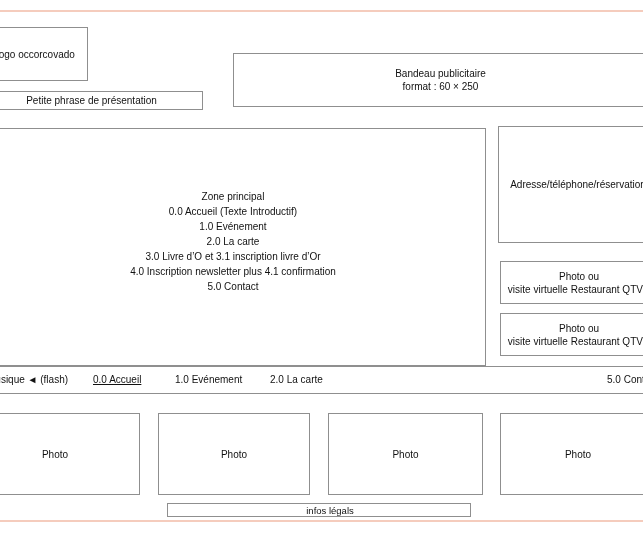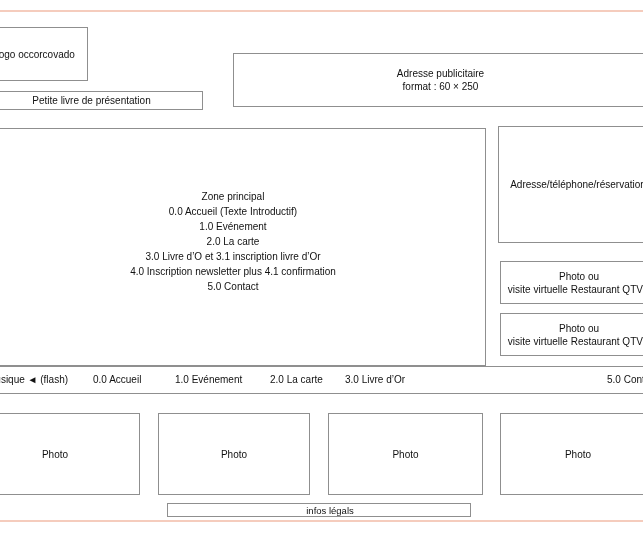--- a/index.html
+++ b/index.html
@@ -35,21 +35,21 @@
   .qtvr-box.second{top:313px;}
   .navbar{
     position:absolute;left:-20px;top:366px;width:690px;height:28px;
     border-top:1px solid #8f8f8f;border-bottom:1px solid #8f8f8f;
     box-sizing:border-box;background:#fff;
   }
   .nav-item{
     position:absolute;top:0;height:26px;line-height:26px;white-space:nowrap;
   }
   .nav-music{left:7px;}   
-  .nav-i0{left:113px;}
+  .nav-i0{left:113px;text-decoration:underline;}
   .nav-i1{left:195px;}
   .nav-i2{left:290px;}
   .nav-i3{left:365px;}
   .nav-i4{left:463px;}
   .nav-i5{left:627px;}
   .input-glyph{
     display:inline-block;width:15px;height:7px;
     border:1px solid #222;margin-left:9px;vertical-align:1px;
   }
   .photo-box{top:413px;height:82px;}
@@ -65,25 +65,25 @@
 
 <div class="page">
 
   <div class="rule top"></div>
 
   <div class="box logo-box center-flex">
     <span class="txt">Logo occorcovado</span>
   </div>
 
   <div class="box tagline-box center-flex">
-    <span class="txt">Petite livre de présentation</span>
+    <span class="txt">Petite phrase de présentation</span>
   </div>
 
   <div class="box banner-box center-flex">
-    <div>Adresse publicitaire</div>
+    <div>Bandeau publicitaire</div>
     <div>format : 60 × 250</div>
   </div>
 
   <div class="box main-zone">
     <div class="mz-lines">
       <div>Zone principal</div>
       <div>0.0 Accueil (Texte Introductif)</div>
       <div>1.0 Evénement</div>
       <div>2.0 La carte</div>
       <div>3.0 Livre d’O et 3.1 inscription livre d’Or</div>
@@ -104,21 +104,20 @@
   <div class="box qtvr-box second center-flex">
     <div>Photo ou</div>
     <div class="txt">visite virtuelle Restaurant  QTVR</div>
   </div>
 
   <div class="navbar">
     <span class="nav-item nav-music">musique ◄ (flash)</span>
     <span class="nav-item nav-i0">0.0 Accueil</span>
     <span class="nav-item nav-i1">1.0 Evénement</span>
     <span class="nav-item nav-i2">2.0 La carte</span>
-    <span class="nav-item nav-i3">3.0 Livre d’Or</span>
     <span class="nav-item nav-i5">5.0 Contact</span>
   </div>
 
   <div class="box photo-box photo-1 center-flex">
     <span>Photo</span>
   </div>
   <div class="box photo-box photo-2 center-flex">
     <span>Photo</span>
   </div>
   <div class="box photo-box photo-3 center-flex">

